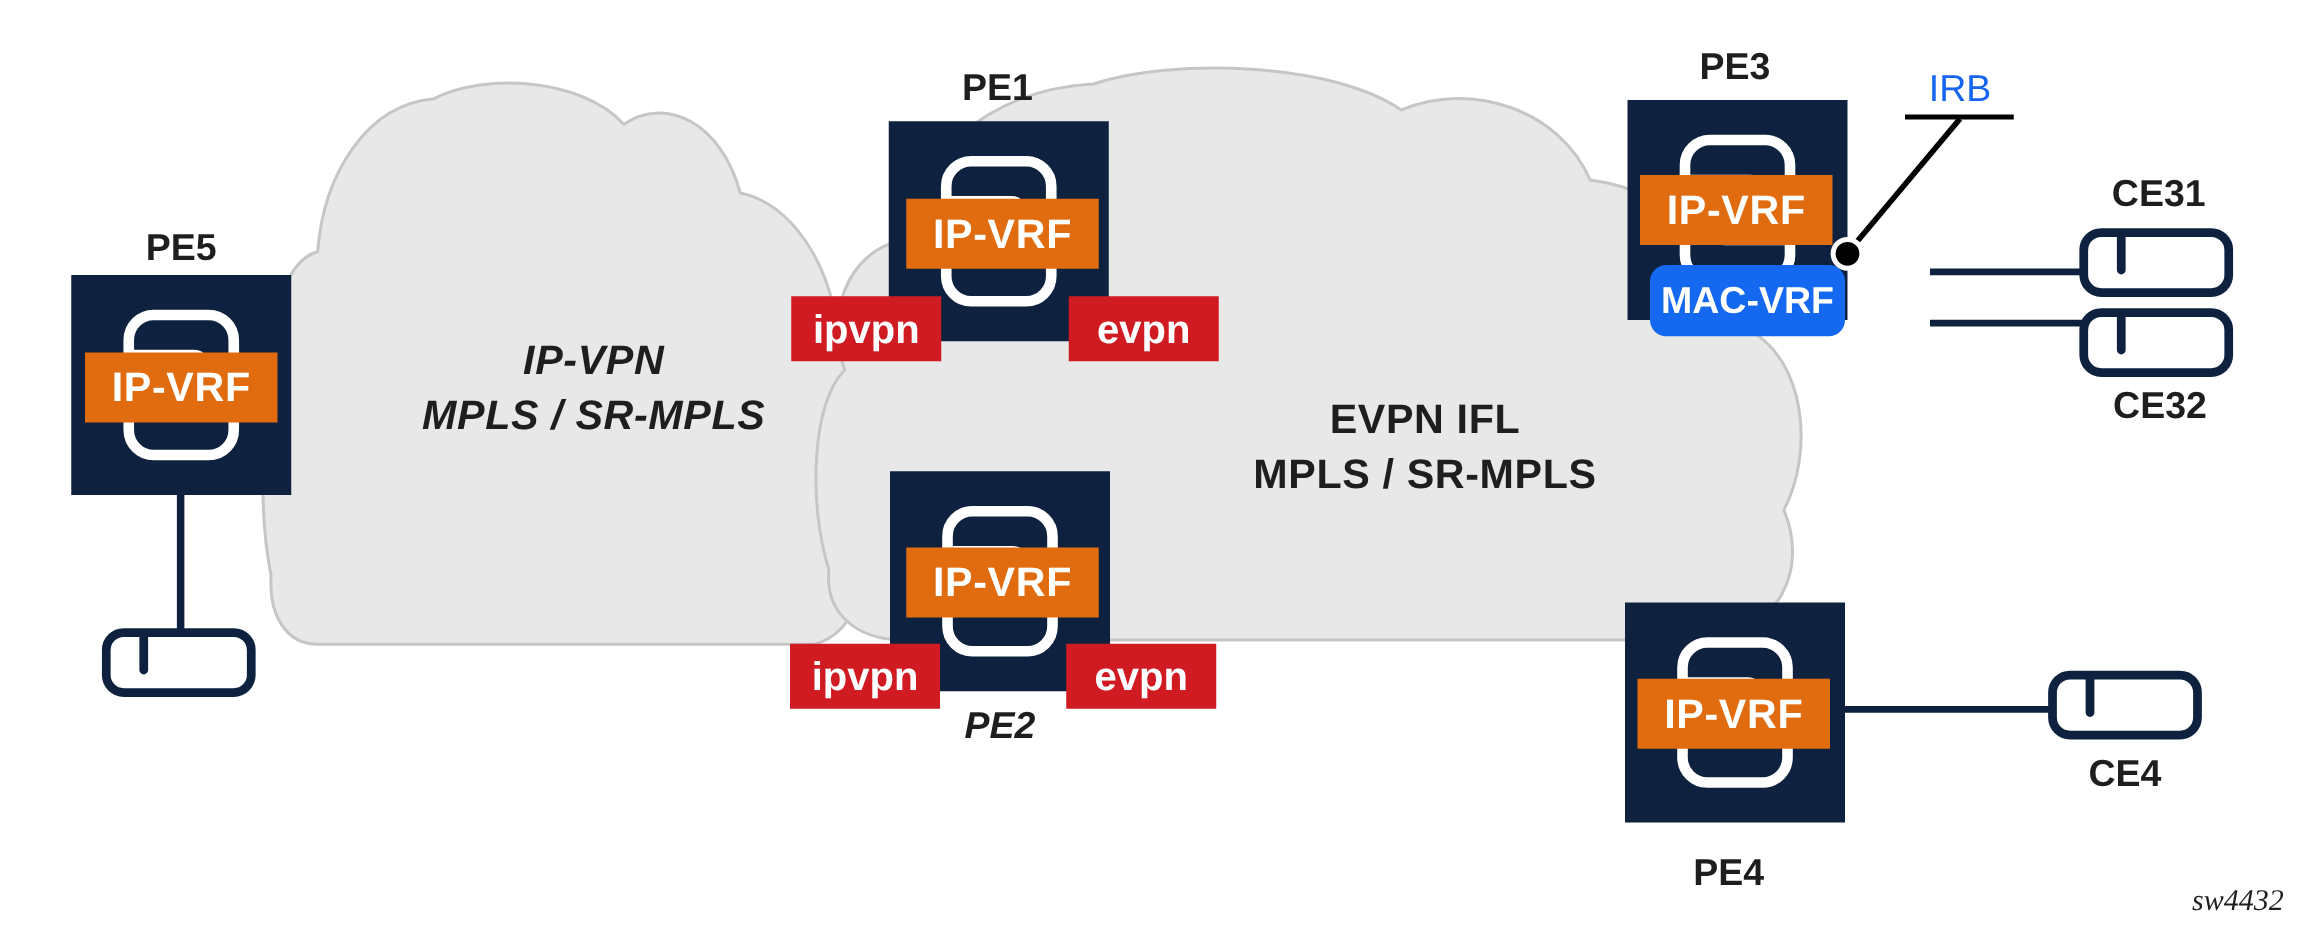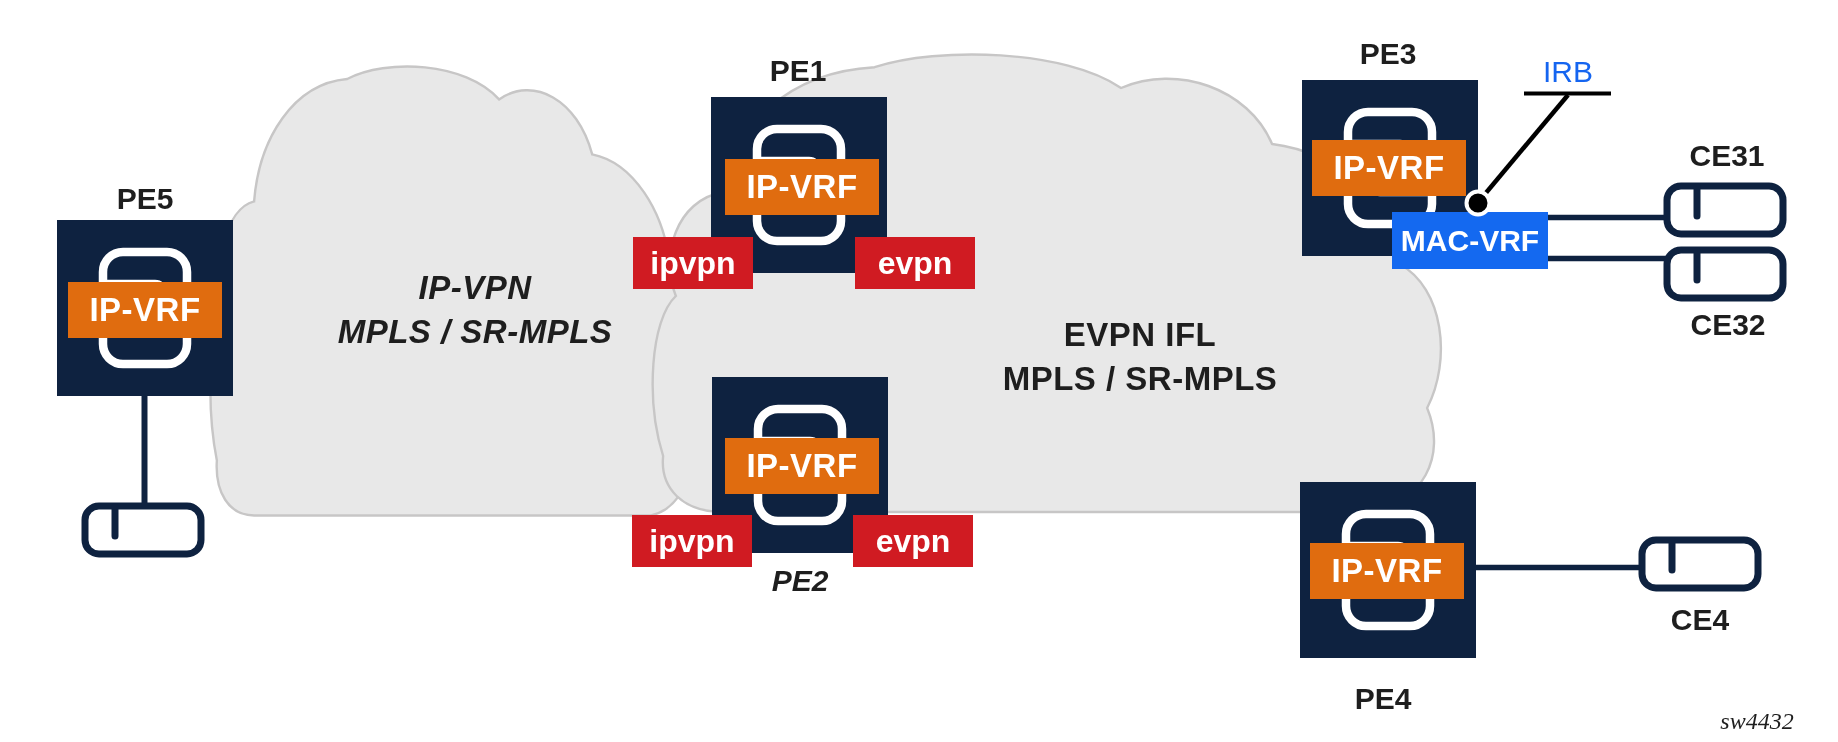--- a/index.html
+++ b/index.html
@@ -43,27 +43,28 @@
     color: #ffffff;
     font-size: 32px; font-weight: bold;
     display: flex; align-items: center; justify-content: center;
     z-index: 4;
     text-align: center;
   }
 
   
   .mac-banner {
     position: absolute;
-    left: 1392px; top: 212px;
+    left: 1320px; top: 212px;
     width: 156px; height: 57px;
     background: #1469F0;
     color: #ffffff;
     font-size: 30px; font-weight: bold;
     display: flex; align-items: center; justify-content: center;
     z-index: 4;
+    border-radius: 13px;
   }
 
   
   .node-label {
     position: absolute;
     width: 130px;
     text-align: center;
     font-size: 30px; font-weight: bold;
     color: #1E1E1E;
     z-index: 5;
@@ -94,21 +95,21 @@
   }
 
   
   .ce-icon { position: absolute; z-index: 2; }
 
   
   .watermark {
     position: absolute;
     left: 1687px; top: 708px;
     width: 140px;
-    text-align: center;
+    text-align: right;
     font-family: "Liberation Serif", serif;
     font-style: italic;
     font-size: 24px;
     color: #1E1E1E;
     z-index: 5;
   }
 </style>
 </head>
 <body>
 

